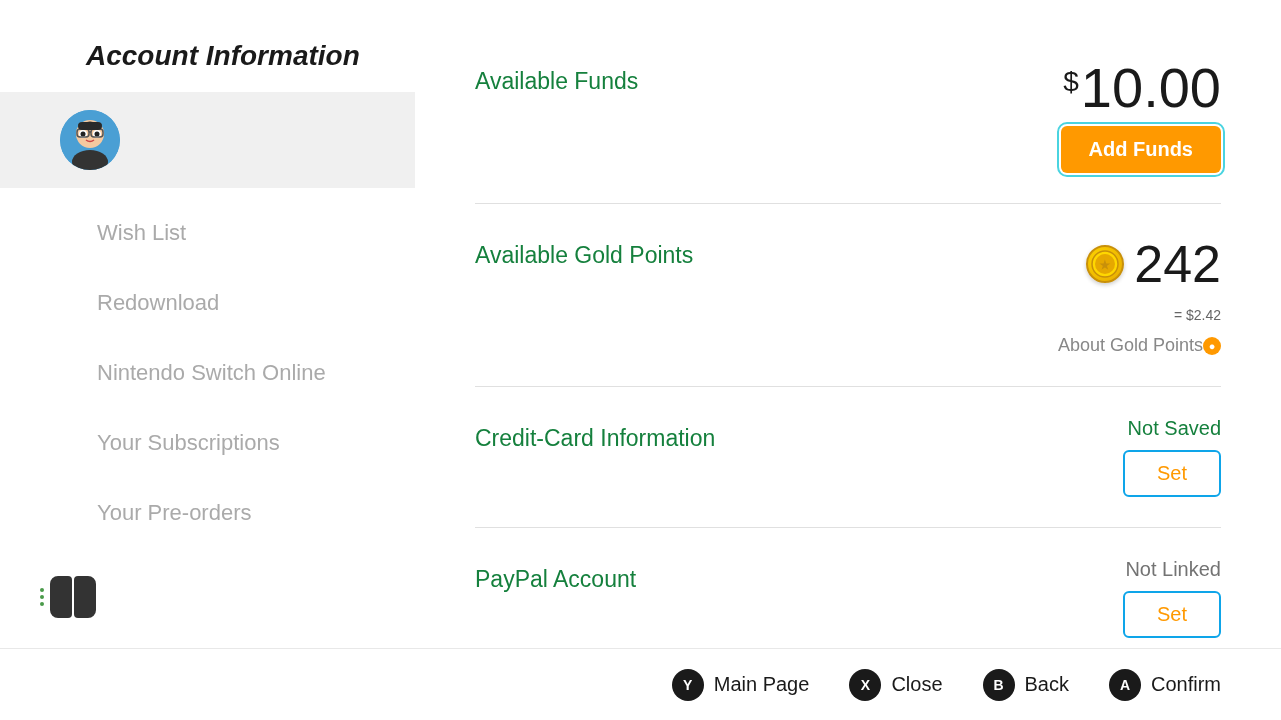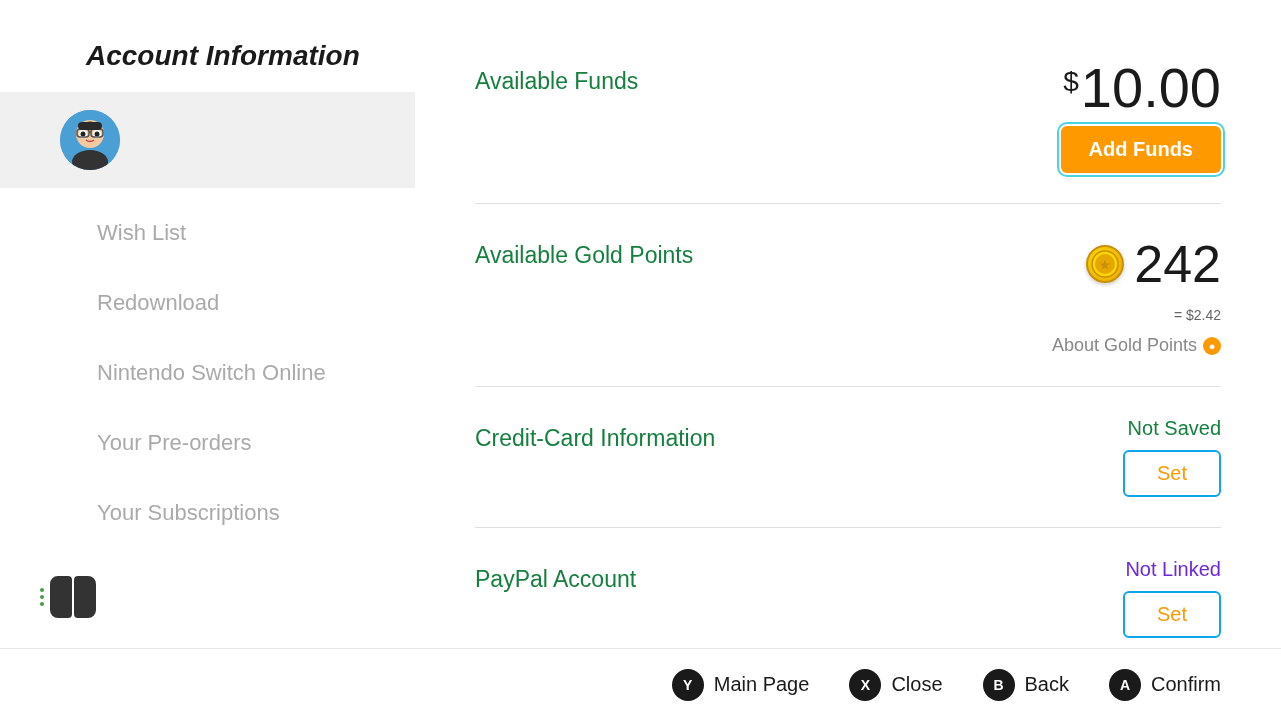--- a/index.html
+++ b/index.html
@@ -213,21 +213,21 @@
       text-align: right;
     }
 
     .gold-equiv span {
       font-size: 14px;
     }
 
     .about-gold {
       display: flex;
       align-items: center;
-      gap: 6px;
+      gap: 0;
       color: #888888;
       font-size: 18px;
       cursor: pointer;
     }
 
     .about-gold-dot {
       width: 18px;
       height: 18px;
       background: #f90;
       border-radius: 50%;
@@ -250,21 +250,21 @@
       border: 2px solid #0ea5e9;
       border-radius: 6px;
       padding: 10px 32px;
       font-size: 20px;
       font-weight: 500;
       cursor: pointer;
     }
 
     .paypal-status {
       font-size: 20px;
-      color: #6d28d9;
+      color: #737373;
       margin-left: 20px;
     }
 
     
     .bottom-bar {
       height: 72px;
       background: #ffffff;
       border-top: 1px solid #e8e8e8;
       display: flex;
       align-items: center;
@@ -323,22 +323,22 @@
           <rect x="18" y="12" width="24" height="8" rx="4" fill="#2a2a2a"></rect>
           <path d="M18 15 Q30 8 42 15" fill="#2a2a2a"></path>
         </svg>
       </div>
     </div>
 
     <div class="sidebar-nav">
       <div class="sidebar-nav-item">Wish List</div>
       <div class="sidebar-nav-item">Redownload</div>
       <div class="sidebar-nav-item">Nintendo Switch Online</div>
+      <div class="sidebar-nav-item">Your Subscriptions</div>
       <div class="sidebar-nav-item">Your Pre-orders</div>
-      <div class="sidebar-nav-item">Your Subscriptions</div>
     </div>
 
     <div class="sidebar-bottom">
       <div class="switch-icon">
         <div class="switch-dots">
           <div class="switch-dot"></div>
           <div class="switch-dot"></div>
           <div class="switch-dot"></div>
         </div>
         <div class="switch-joycons">

